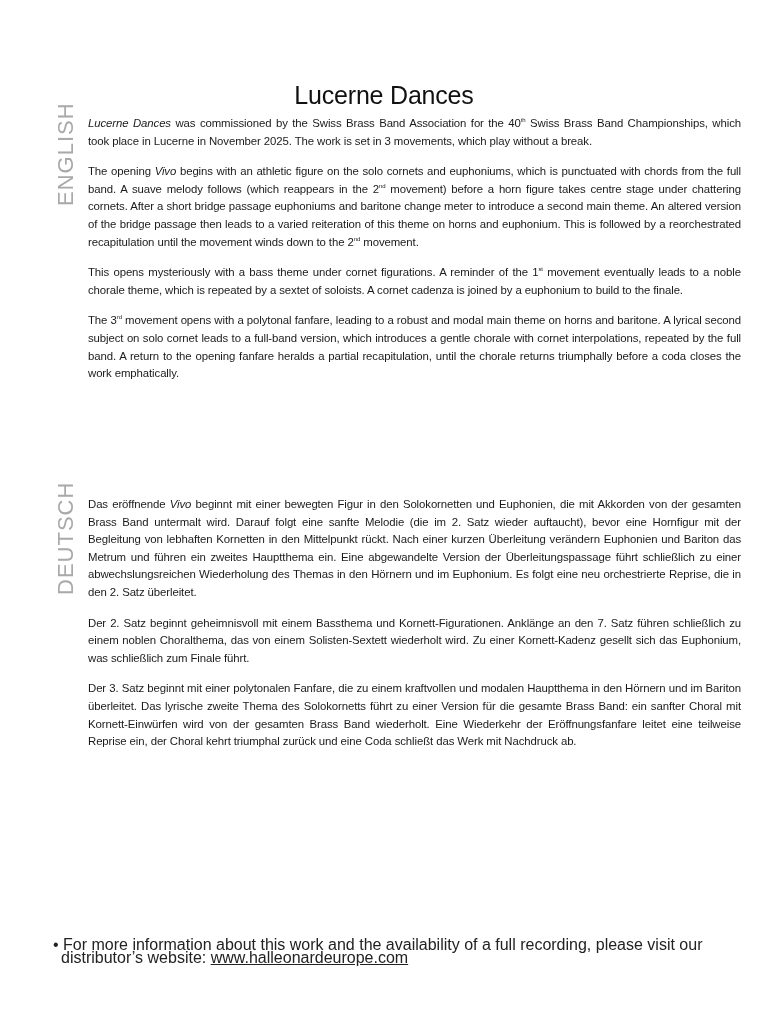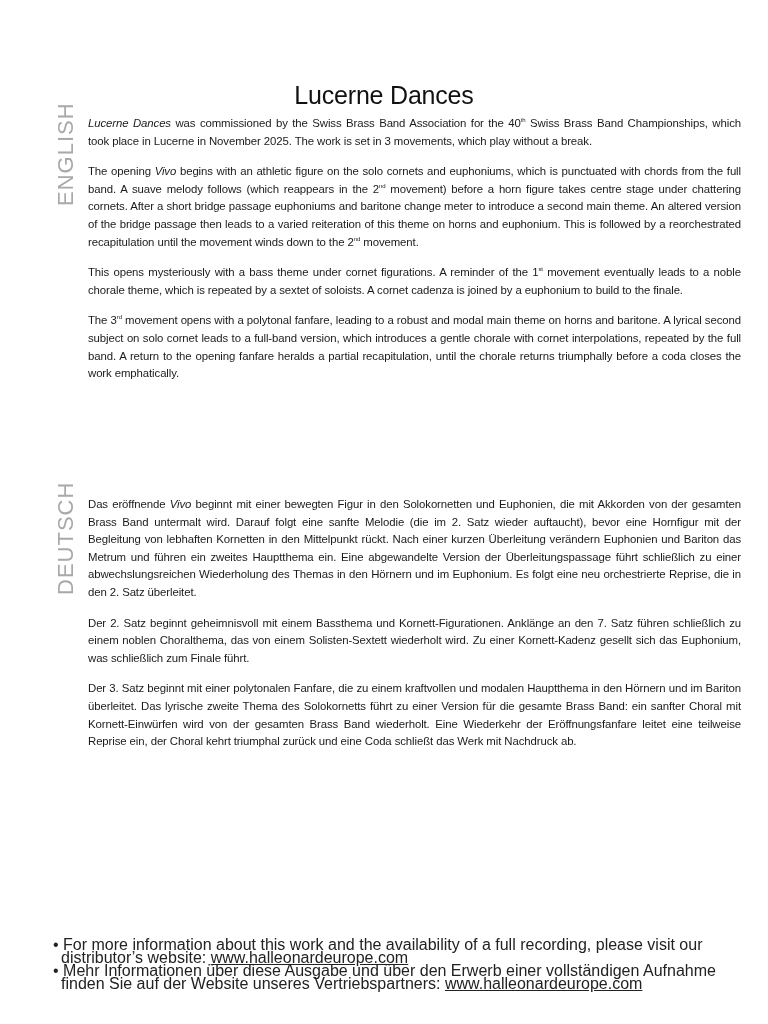--- a/index.html
+++ b/index.html
@@ -39,14 +39,13 @@
 <div class="lang-label lang-de">DEUTSCH</div>
 
 <div class="section de">
   <p><span>Das eröffnende </span><em>Vivo</em><span> beginnt mit einer bewegten Figur in den Solokornetten und Euphonien, die mit Akkorden von der gesamten Brass Band untermalt wird. Darauf folgt eine sanfte Melodie (die im 2. Satz wieder auftaucht), bevor eine Hornfigur mit der Begleitung von lebhaften Kornetten in den Mittelpunkt rückt. Nach einer kurzen Überleitung verändern Euphonien und Bariton das Metrum und führen ein zweites Hauptthema ein. Eine abgewandelte Version der Überleitungspassage führt schließlich zu einer abwechslungsreichen Wiederholung des Themas in den Hörnern und im Euphonium. Es folgt eine neu orchestrierte Reprise, die in den 2. Satz überleitet.</span></p>
   <p>Der 2. Satz beginnt geheimnisvoll mit einem Bassthema und Kornett-Figurationen. Anklänge an den 7. Satz führen schließlich zu einem noblen Choralthema, das von einem Solisten-Sextett wiederholt wird. Zu einer Kornett-Kadenz gesellt sich das Euphonium, was schließlich zum Finale führt.</p>
   <p>Der 3. Satz beginnt mit einer polytonalen Fanfare, die zu einem kraftvollen und modalen Hauptthema in den Hörnern und im Bariton überleitet. Das lyrische zweite Thema des Solokornetts führt zu einer Version für die gesamte Brass Band: ein sanfter Choral mit Kornett-Einwürfen wird von der gesamten Brass Band wiederholt. Eine Wiederkehr der Eröffnungsfanfare leitet eine teilweise Reprise ein, der Choral kehrt triumphal zurück und eine Coda schließt das Werk mit Nachdruck ab.</p>
 </div>
 
 <div class="footer">
   <div><span>• For more information about this work and the availability of a full recording, please visit our distributor’s website: </span><a>www.halleonardeurope.com</a></div>
-  <div><span>• Mehr Informationen über diese Ausgabe und über den Erwerb einer vollständigen Aufnahme finden Sie auf der Website unseres Vertriebspartners: </span><a>www.halleonardeurope.com</a></div>
 </div>
 
 </body></html>

